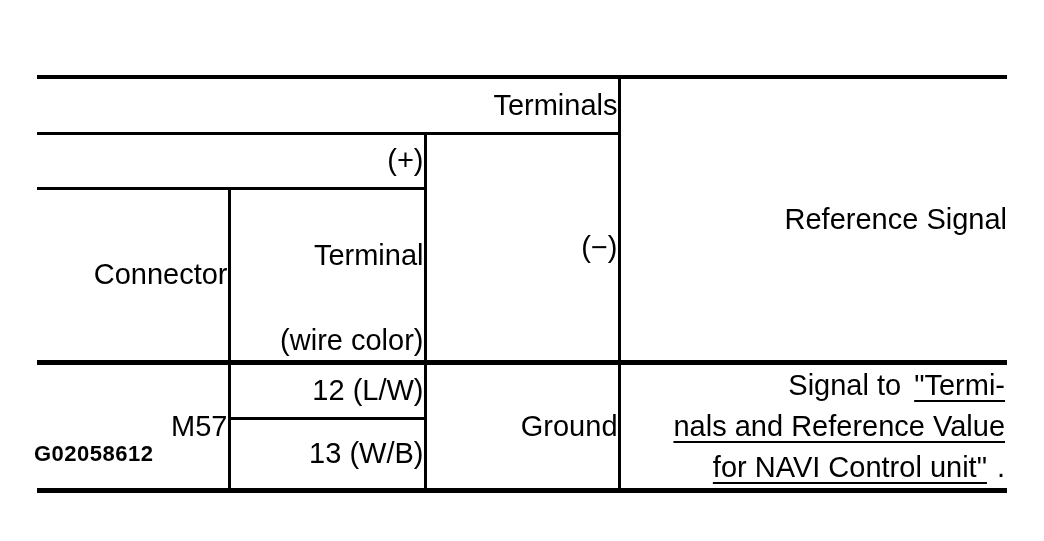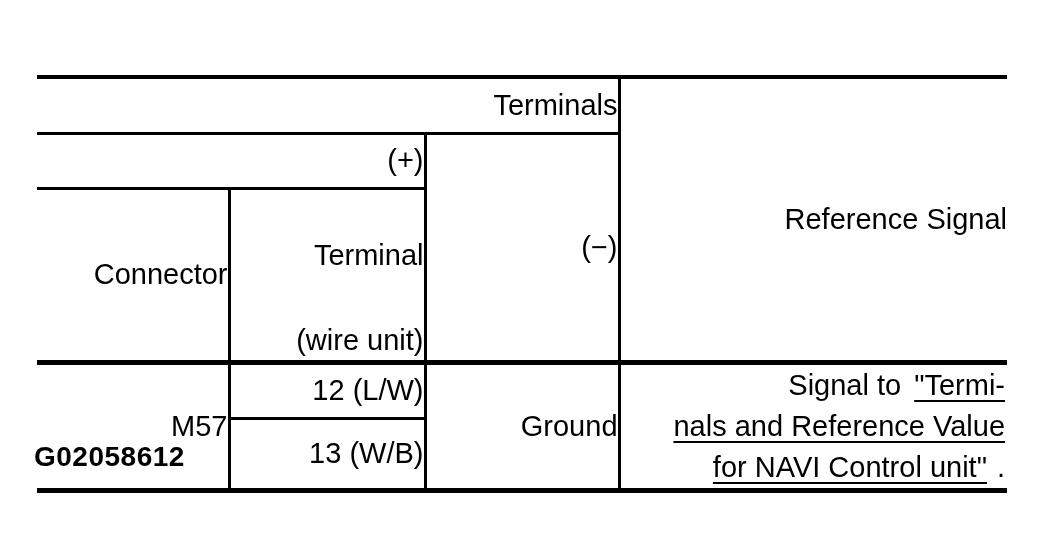--- a/index.html
+++ b/index.html
@@ -38,21 +38,21 @@
   .doc-link {
     text-decoration:underline;
     text-decoration-thickness:2px;
     text-underline-offset:5px;
   }
   .link-gap { margin-left:13px; }
   .period-gap { margin-left:10px; }
 
   .figure-id {
     position:absolute; left:34px; top:441px;
-    font-size:28px; font-weight:bold; letter-spacing:0.5px;
+    font-size:22px; font-weight:bold; letter-spacing:0.5px;
   }
 </style>
 </head>
 <body>
 
 <div class="canvas">
 
   <table class="ref-table">
     <colgroup>
       <col style="width:192px">
@@ -66,21 +66,21 @@
       <td rowspan="3" class="bl-thin">Reference Signal</td>
     </tr>
     <tr class="r2">
       <td colspan="2" class="bb-thin">(+)</td>
       <td rowspan="2" class="bl-thin">(−)</td>
     </tr>
     <tr class="r3">
       <td>Connector</td>
       <td class="bl-thin two-line">
         <div>Terminal</div>
-        <div>(wire unit)</div>
+        <div>(wire color)</div>
       </td>
     </tr>
     <tr class="r4">
       <td rowspan="2" class="bt-thick cell-left m57-cell">M57</td>
       <td class="bt-thick bb-thin bl-thin cell-left term-cell">12 (L/W)</td>
       <td rowspan="2" class="bt-thick bl-thin cell-left ground-cell">Ground</td>
       <td rowspan="2" class="bt-thick bl-thin refer-cell">
         <div class="ref-line">
           <span>Signal to</span><span class="doc-link link-gap">"Termi-</span>
         </div>

